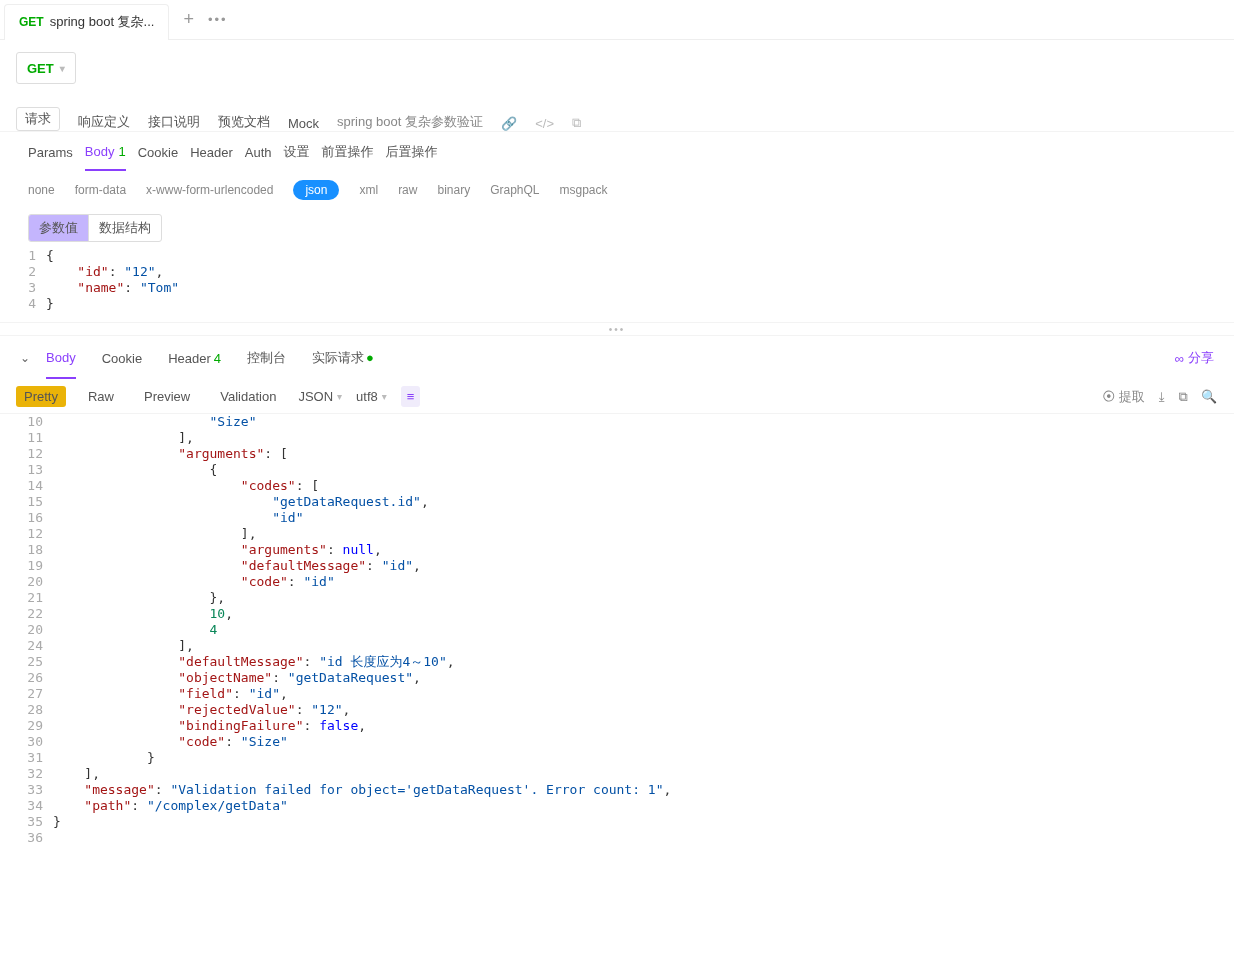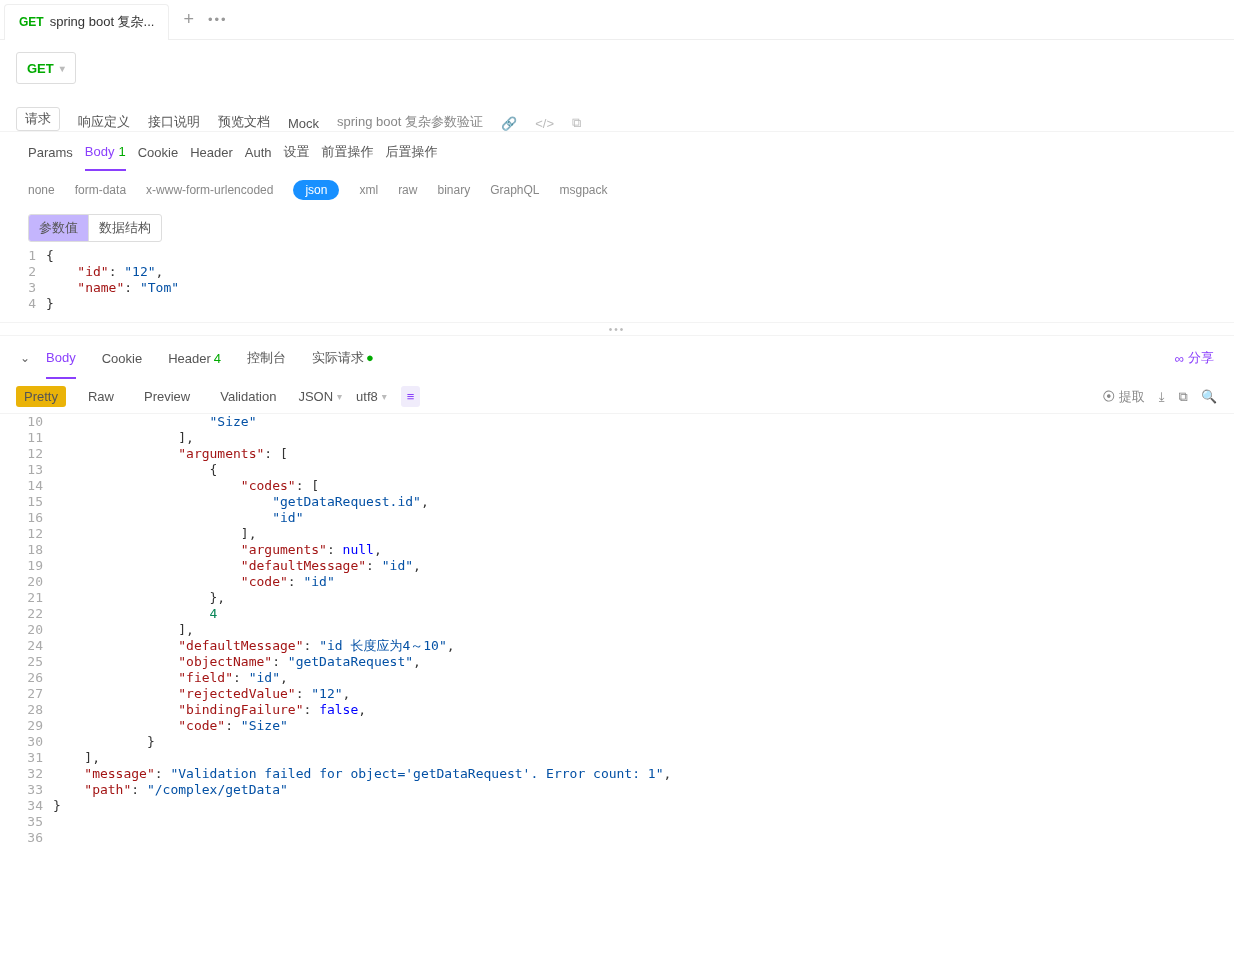--- a/index.html
+++ b/index.html
@@ -204,20 +204,21 @@
       <div><span class="tok-p">                </span><span class="tok-k">"arguments"</span><span class="tok-p">: [</span></div>
       <div><span class="tok-p">                    {</span></div>
       <div><span class="tok-p">                        </span><span class="tok-k">"codes"</span><span class="tok-p">: [</span></div>
       <div><span class="tok-p">                            </span><span class="tok-s">"getDataRequest.id"</span><span class="tok-p">,</span></div>
       <div><span class="tok-p">                            </span><span class="tok-s">"id"</span></div>
       <div><span class="tok-p">                        ],</span></div>
       <div><span class="tok-p">                        </span><span class="tok-k">"arguments"</span><span class="tok-p">: </span><span class="tok-b">null</span><span class="tok-p">,</span></div>
       <div><span class="tok-p">                        </span><span class="tok-k">"defaultMessage"</span><span class="tok-p">: </span><span class="tok-s">"id"</span><span class="tok-p">,</span></div>
       <div><span class="tok-p">                        </span><span class="tok-k">"code"</span><span class="tok-p">: </span><span class="tok-s">"id"</span></div>
       <div><span class="tok-p">                    },</span></div>
+      <div><span class="tok-p">                    </span><span class="tok-n">10</span><span class="tok-p">,</span></div>
       <div><span class="tok-p">                    </span><span class="tok-n">4</span></div>
       <div><span class="tok-p">                ],</span></div>
       <div><span class="tok-p">                </span><span class="tok-k">"defaultMessage"</span><span class="tok-p">: </span><span class="tok-s">"id 长度应为4～10"</span><span class="tok-p">,</span></div>
       <div><span class="tok-p">                </span><span class="tok-k">"objectName"</span><span class="tok-p">: </span><span class="tok-s">"getDataRequest"</span><span class="tok-p">,</span></div>
       <div><span class="tok-p">                </span><span class="tok-k">"field"</span><span class="tok-p">: </span><span class="tok-s">"id"</span><span class="tok-p">,</span></div>
       <div><span class="tok-p">                </span><span class="tok-k">"rejectedValue"</span><span class="tok-p">: </span><span class="tok-s">"12"</span><span class="tok-p">,</span></div>
       <div><span class="tok-p">                </span><span class="tok-k">"bindingFailure"</span><span class="tok-p">: </span><span class="tok-b">false</span><span class="tok-p">,</span></div>
       <div><span class="tok-p">                </span><span class="tok-k">"code"</span><span class="tok-p">: </span><span class="tok-s">"Size"</span></div>
       <div><span class="tok-p">            }</span></div>
       <div><span class="tok-p">    ],</span></div>

